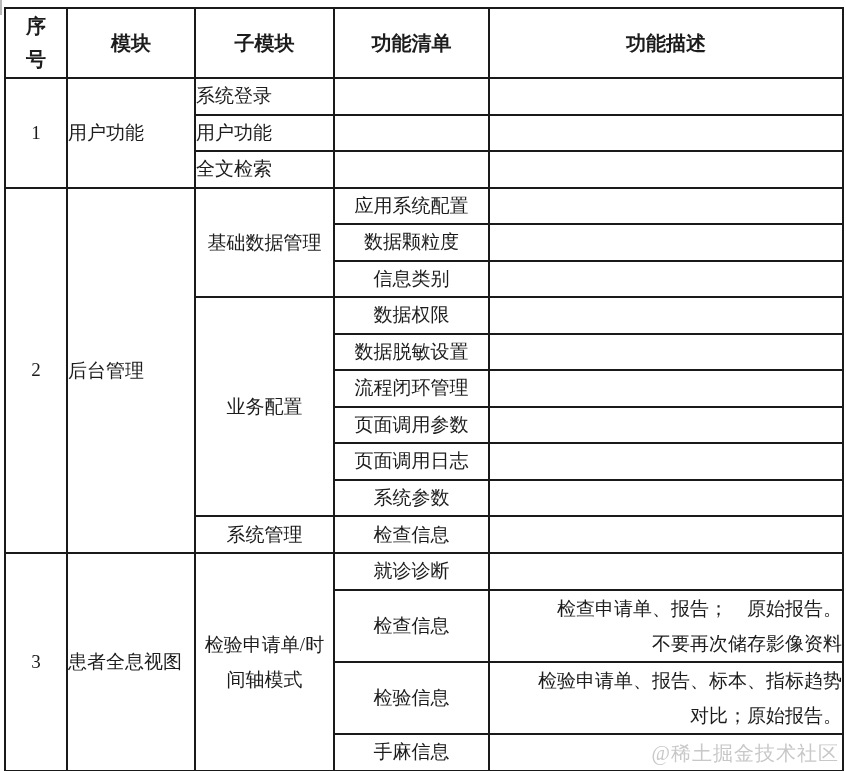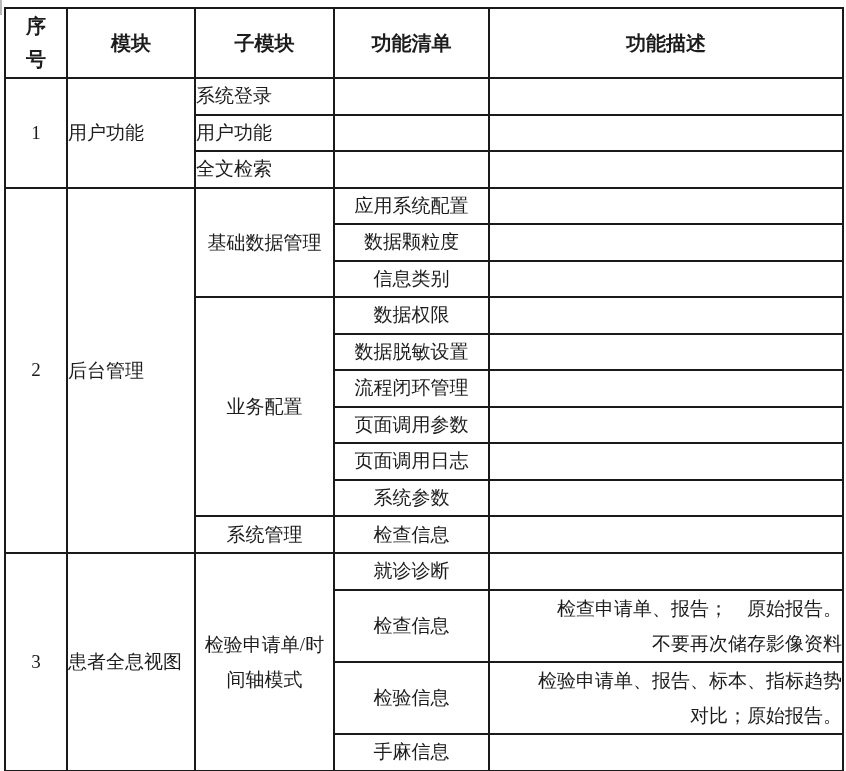--- a/index.html
+++ b/index.html
@@ -201,13 +201,14 @@
 对比；原始报告。</td>
       </tr>
       <tr class="row-single">
         <td class="c-func">手麻信息</td>
         <td class="c-desc"></td>
       </tr>
 
     </tbody>
   </table>
 
+  <div class="watermark">@稀土掘金技术社区</div>
 </div>
 
 </body></html>

